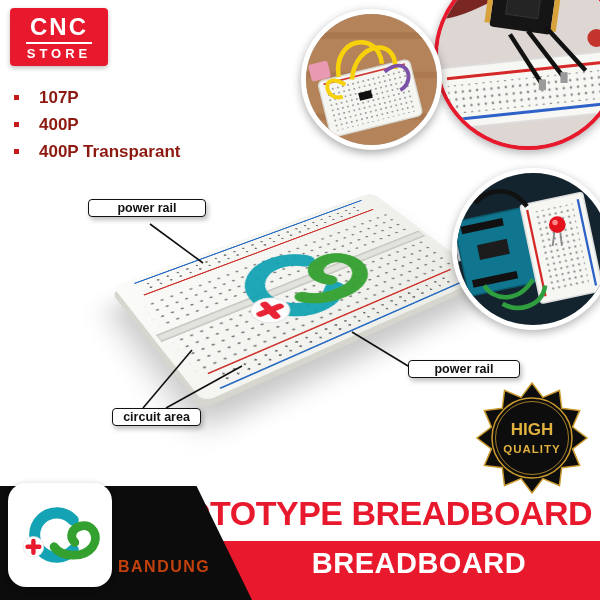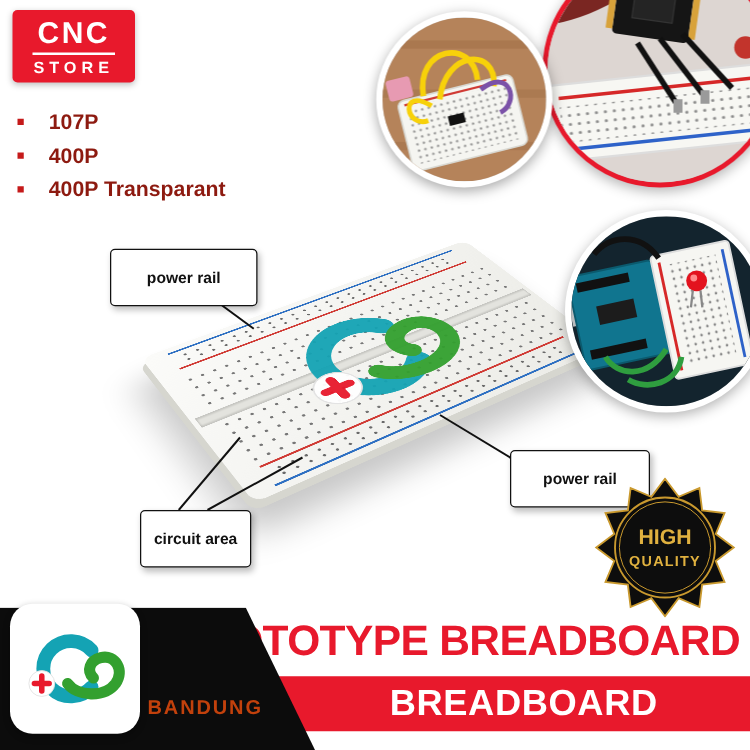--- a/index.html
+++ b/index.html
@@ -61,33 +61,33 @@
   .half.a { top:36px; } .half.b { bottom:36px; }
   .channel { position:absolute; left:4px; right:4px; top:50%; height:12px; margin-top:-6px;
     background:#e3e3de;
     box-shadow:inset 0 2px 2px rgba(0,0,0,.14), inset 0 -2px 2px rgba(0,0,0,.14); }
   .watermark { position:absolute; left:50%; top:50%; width:168px; height:112px;
     transform:translate(-50%,-50%); opacity:.95; }
 
   
   .lines { position:absolute; inset:0; z-index:4; pointer-events:none; }
   .callout { position:absolute; z-index:5; background:#fff; border:1.5px solid #111;
-    border-radius:4px; padding:15px 8px; font-size:12.5px; font-weight:bold; color:#111;
+    border-radius:4px; padding:1px 8px; font-size:12.5px; font-weight:bold; color:#111;
     text-align:center; box-shadow:2px 3px 5px rgba(0,0,0,.25); }
   .co-left  { left:88px;  top:199px; width:118px; }
   .co-right { left:408px; top:360px; width:112px; }
   .co-area  { left:112px; top:408px; width:89px; }
 
   
   .quality { position:absolute; left:473px; top:382px; width:118px; height:112px; z-index:6; }
 
   
   .footer-title { position:absolute; right:8px; top:494px; z-index:6;
     font-size:34px; font-weight:bold; color:#e8192c; letter-spacing:-.5px; white-space:nowrap; }
-  .red-strip { position:absolute; left:150px; top:541px; width:450px; height:44px;
+  .red-strip { position:absolute; left:150px; top:541px; width:450px; height:60px;
     background:#e8192c; z-index:5; }
   .red-strip .strip-text { display:block; padding-left:88px; text-align:center;
     line-height:44px; font-size:29px; font-weight:bold; color:#fff; letter-spacing:.5px; }
   .black-poly { position:absolute; left:0; top:486px; width:252px; height:114px;
     background:#0c0c0c; clip-path:polygon(0 0, 78% 0, 100% 100%, 0 100%); z-index:6; }
   .logo-card { position:absolute; left:8px; top:483px; width:104px; height:104px; z-index:7;
     background:#fff; border-radius:18px; box-shadow:0 2px 6px rgba(0,0,0,.3);
     display:flex; align-items:center; justify-content:center; }
   .logo-card svg { width:92px; height:62px; }
   .city { position:absolute; left:118px; top:558px; z-index:7;

